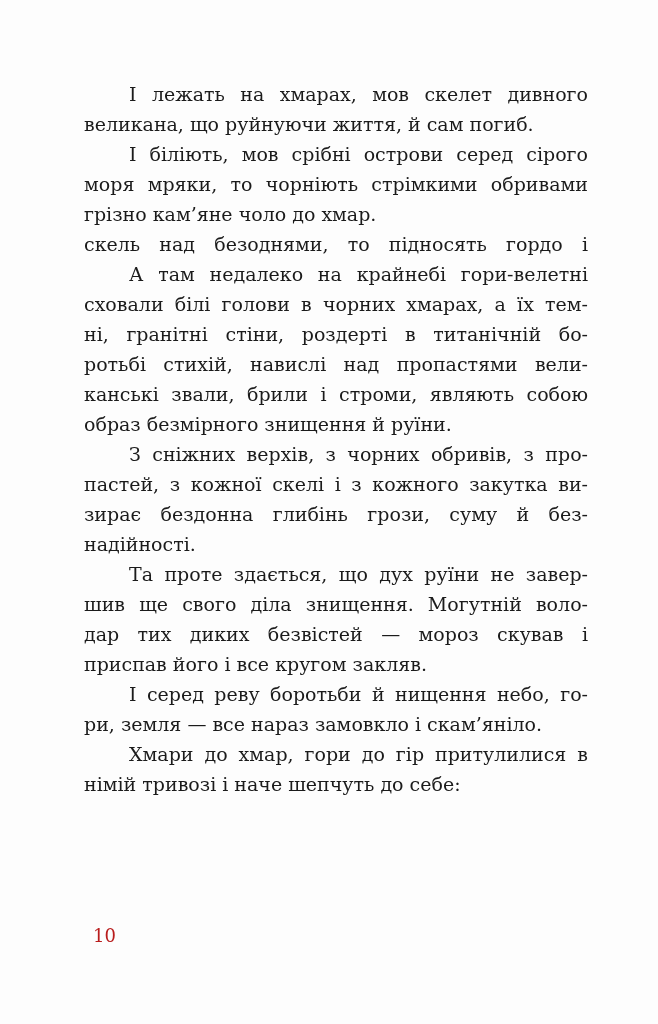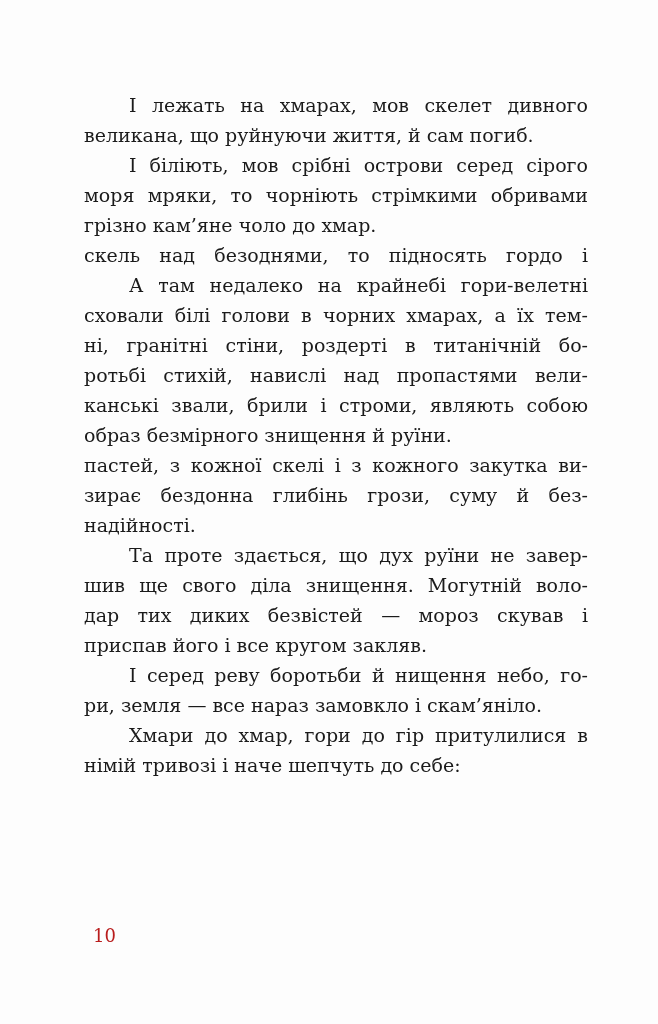--- a/index.html
+++ b/index.html
@@ -10,21 +10,21 @@
     width: 658px;
     height: 1024px;
     position: relative;
     background: #fdfdfd;
     font-family: "DejaVu Serif", "Liberation Serif", serif;
     color: #1b1b1b;
     overflow: hidden;
   }
   .page-text {
     position: absolute;
-    top: 90px;
+    top: 79px;
     left: 84px;
     width: 504px;
   }
   .para {
     margin: 0;
     padding: 0;
   }
   .ln {
     display: block;
     font-size: 19px;
@@ -72,20 +72,21 @@
     <p class="para">
       <span class="ln first">А там недалеко на крайнебі гори-велетні</span>
       <span class="ln">сховали білі голови в чорних хмарах, а їх тем-</span>
       <span class="ln">ні, гранітні стіни, роздерті в титанічній бо-</span>
       <span class="ln">ротьбі стихій, навислі над пропастями вели-</span>
       <span class="ln">канські звали, брили і строми, являють собою</span>
       <span class="ln last">образ безмірного знищення й руїни.</span>
     </p>
 
     <p class="para">
+      <span class="ln first">З сніжних верхів, з чорних обривів, з про-</span>
       <span class="ln">пастей, з кожної скелі і з кожного закутка ви-</span>
       <span class="ln">зирає бездонна глибінь грози, суму й без-</span>
       <span class="ln last">надійності.</span>
     </p>
 
     <p class="para">
       <span class="ln first">Та проте здається, що дух руїни не завер-</span>
       <span class="ln">шив ще свого діла знищення. Могутній воло-</span>
       <span class="ln">дар тих диких безвістей — мороз скував і</span>
       <span class="ln last">приспав його і все кругом закляв.</span>

